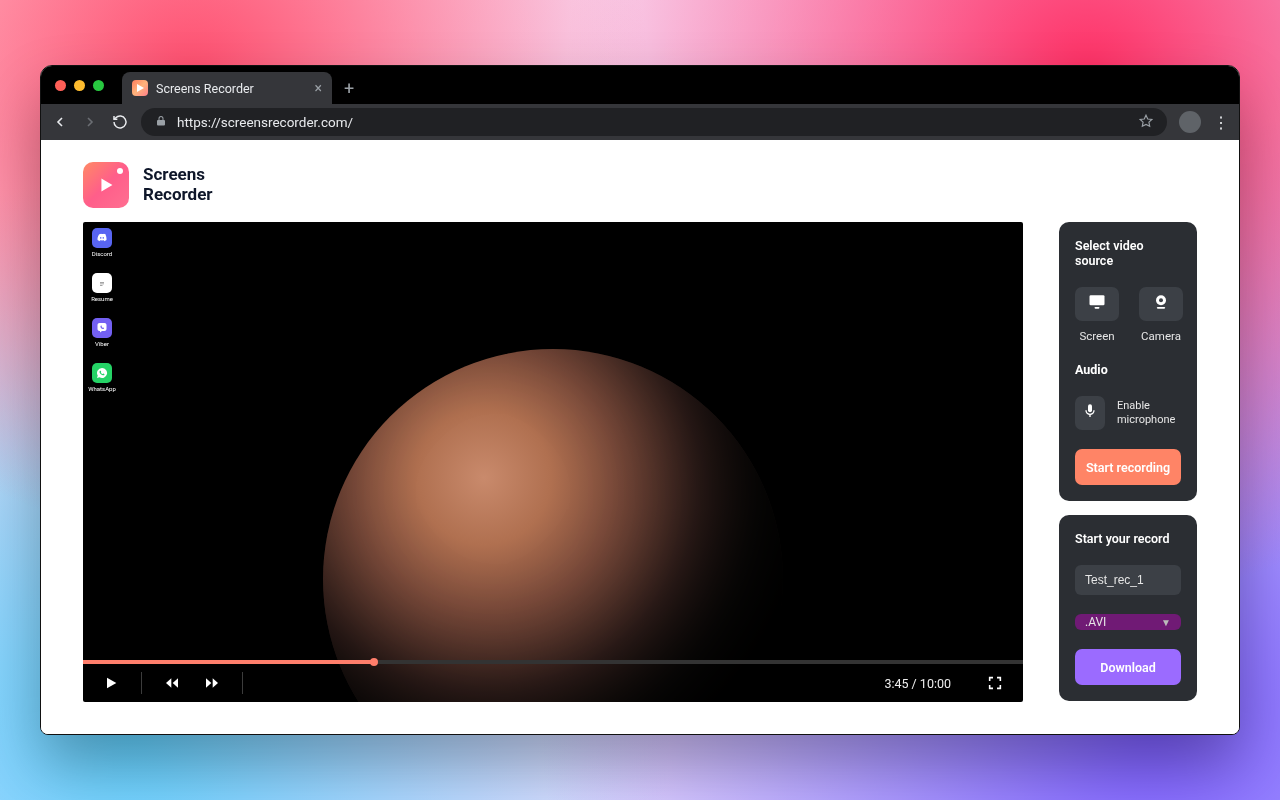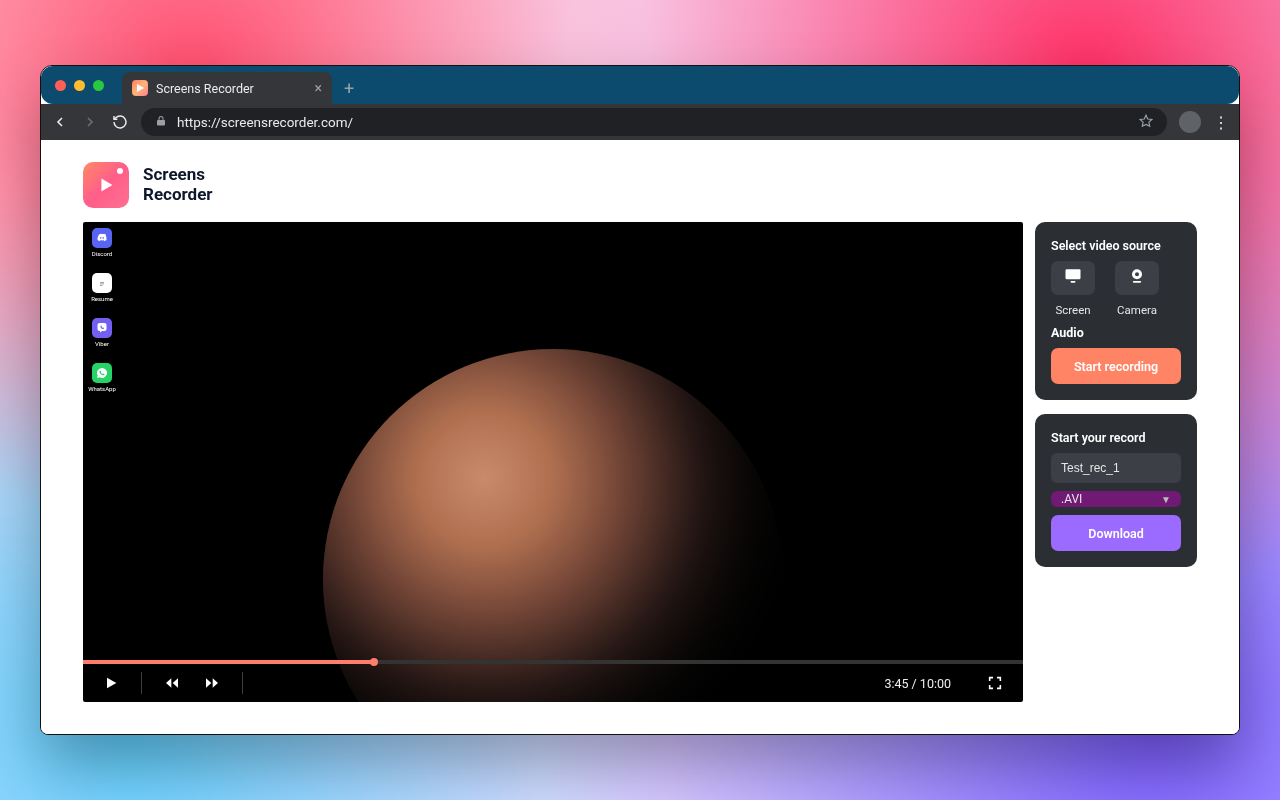--- a/index.html
+++ b/index.html
@@ -1,19 +1,19 @@
 <!DOCTYPE html>
 <html><head>
 <meta charset="utf-8">
 <style>
 * { box-sizing: border-box; margin: 0; padding: 0; }
 body { width: 1280px; height: 800px; overflow: hidden; font-family: -apple-system, BlinkMacSystemFont, "Segoe UI", Roboto, Helvetica, Arial, sans-serif; }
 .gradient-bg { width: 1280px; height: 800px; background: radial-gradient(circle at 15% 10%, #ff4d6d 0%, rgba(255,77,109,0) 35%), radial-gradient(circle at 85% 10%, #ff2e63 0%, rgba(255,46,99,0) 40%), radial-gradient(circle at 90% 90%, #7b5cff 0%, rgba(123,92,255,0) 45%), radial-gradient(circle at 10% 90%, #5ed1ff 0%, rgba(94,209,255,0) 40%), linear-gradient(135deg, #ffd6e0 0%, #f3d9ff 50%, #dbe7ff 100%); display: flex; align-items: center; justify-content: center; }
 .browser-window { width: 1200px; height: 670px; background: #fff; border-radius: 12px 12px 8px 8px; box-shadow: 0 30px 60px rgba(0,0,0,0.3); overflow: hidden; display: flex; flex-direction: column; border: 1px solid #111; }
-.tab-strip { height: 38px; background: #0c4a6e; display: flex; align-items: flex-end; padding-left: 10px; border-radius: 12px; }
+.tab-strip { height: 38px; background: #000000; display: flex; align-items: flex-end; padding-left: 10px; }
 .traffic-lights { display: flex; gap: 8px; align-items: center; height: 100%; padding-right: 18px; padding-left: 4px; }
 .light { width: 11px; height: 11px; border-radius: 50%; }
 .light.red { background: #ff5f57; } .light.yellow { background: #febc2e; } .light.green { background: #28c840; }
 .tab { height: 32px; background: #35363a; border-radius: 8px 8px 0 0; display: flex; align-items: center; padding: 0 10px; gap: 8px; min-width: 210px; color: #e8eaed; font-size: 12.5px; position: relative; }
 .tab-favicon { width: 16px; height: 16px; border-radius: 4px; background: linear-gradient(135deg,#ff7e5f,#feb47b,#ff7e8a); display:flex; align-items:center; justify-content:center;}
 .tab-favicon svg { display:block; }
 .tab-close { margin-left: auto; color: #9aa0a6; font-size: 14px; cursor: pointer; }
 .new-tab { color: #9aa0a6; font-size: 18px; padding: 0 12px; height: 32px; display: flex; align-items: center; cursor:pointer; }
 .toolbar { height: 36px; background: #35363a; display: flex; align-items: center; padding: 0 10px; gap: 12px; }
 .nav-arrow { color: #e8eaed; width: 18px; height: 18px; display:flex; align-items:center; justify-content:center; cursor:pointer; }
@@ -40,21 +40,21 @@
 .video-controls { position: absolute; left: 0; right: 0; bottom: 0; height: 42px; display: flex; flex-direction: column; z-index: 6; }
 .progress { height: 4px; background: #333; position: relative; margin: 0 0px; }
 .progress-fill { position: absolute; left: 0; top: 0; height: 100%; background: #ff7e6b; }
 .progress-handle { position: absolute; top: 50%; transform: translate(-50%,-50%); width: 8px; height: 8px; background: #ff7e6b; border-radius: 50%; }
 .controls-row { flex:1; display: flex; align-items: center; padding: 0 18px; gap: 20px; color: #fff; }
 .ctrl-btn { width: 20px; height: 20px; display: flex; align-items:center; justify-content:center; cursor:pointer; }
 .sep { width: 1px; height: 22px; background: #3c3c3c; }
 .time { margin-left: auto; font-size: 12.5px; color: #eee; }
 .fs-btn { cursor:pointer; }
 .side-col { width: 162px; display: flex; flex-direction: column; gap: 14px; }
-.panel { background: #2b2e33; border-radius: 10px; padding: 16px; color: #fff; display: flex; flex-direction: column; gap: 8px; }
+.panel { background: #2b2e33; border-radius: 10px; padding: 16px; color: #fff; display: flex; flex-direction: column; gap: 19px; margin-left: 24px; }
 .panel-title { font-size: 12.5px; font-weight: 600; }
 .source-row { display: flex; gap: 20px; justify-content: flex-start; }
 .source-item { display:flex; flex-direction:column; align-items:center; gap:8px; cursor:pointer; }
 .source-tile { width: 44px; height: 34px; background: #3c4046; border-radius: 7px; display:flex; align-items:center; justify-content:center; }
 .source-label { font-size: 11.5px; color: #e6e6e6; }
 .subhead { font-size: 12.5px; font-weight: 700; }
 .audio-row { display:flex; gap:12px; align-items:center; }
 .audio-tile { width: 44px; height: 34px; background: #3c4046; border-radius: 7px; display:flex; align-items:center; justify-content:center; cursor:pointer; }
 .audio-label { font-size: 11px; color: #e6e6e6; line-height: 1.3; }
 .big-btn { height: 36px; border-radius: 7px; display:flex; align-items:center; justify-content:center; font-size: 12.5px; font-weight:600; cursor:pointer; }
@@ -231,20 +231,32 @@
                         <circle cx="12" cy="10" r="6"></circle>
                         <circle cx="12" cy="10" r="2.4" fill="#3c4046"></circle>
                         <rect x="7" y="18" width="10" height="2" rx="1"></rect>
                       </svg>
                   </span>
                 </div>
                 <div class="source-label">Camera</div>
               </div>
             </div>
             <div class="subhead">Audio</div>
+            <div class="audio-row">
+              <div class="audio-tile">
+                <span>
+                  <svg width="16" height="20" viewBox="0 0 24 24" fill="#fff">
+                      <rect x="9" y="2" width="6" height="12" rx="3"></rect>
+                      <path d="M6 11a6 6 0 0 0 12 0" fill="none" stroke="#fff" stroke-width="2"></path>
+                      <line x1="12" y1="17" x2="12" y2="21" stroke="#fff" stroke-width="2"></line>
+                    </svg>
+                </span>
+              </div>
+              <div class="audio-label">Enable microphone</div>
+            </div>
             <div class="big-btn btn-orange">
               <span>Start recording</span>
             </div>
           </div>
 
           <div class="panel">
             <div class="panel-title">Start your record</div>
             <input class="input-pill" value="Test_rec_1" style="">
             <div class="select-pill">
               <span>.AVI</span>

